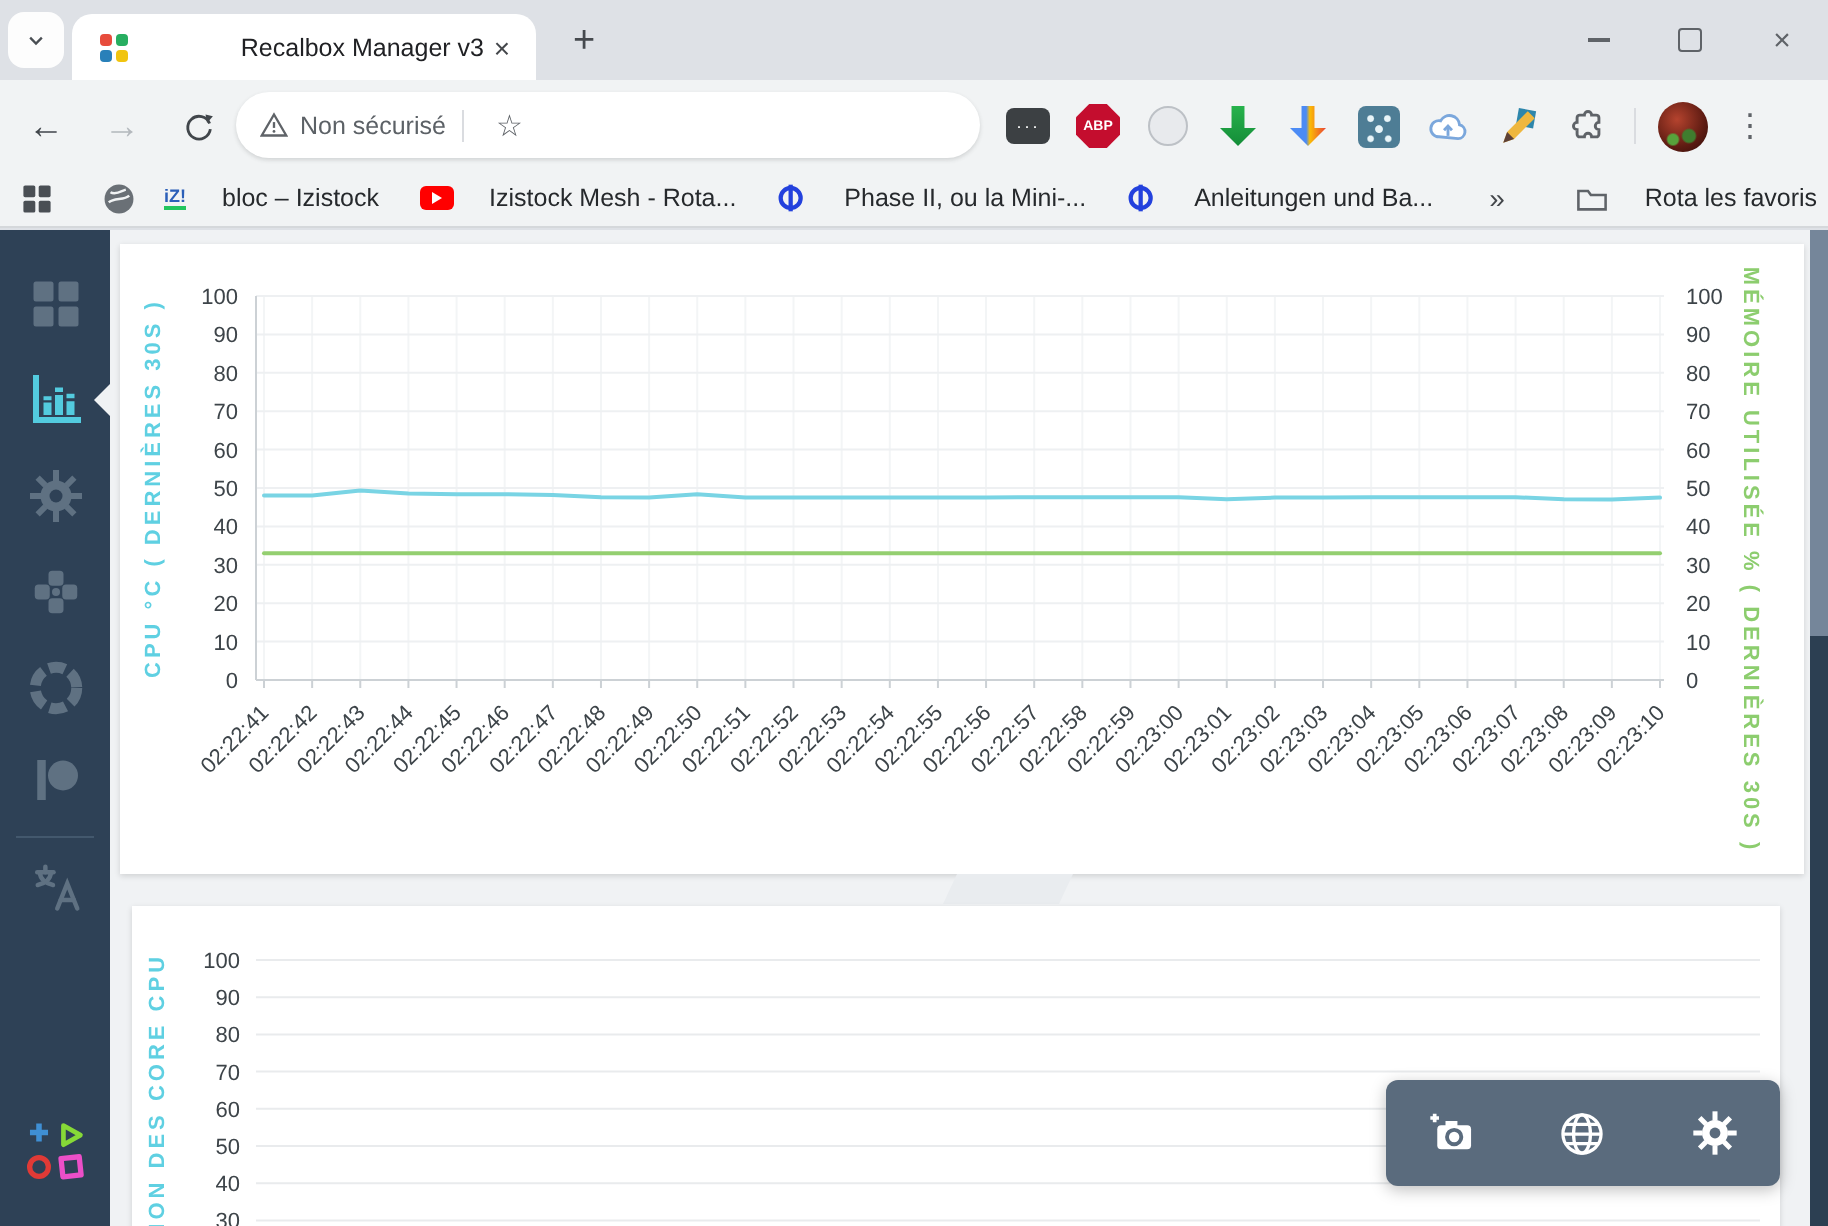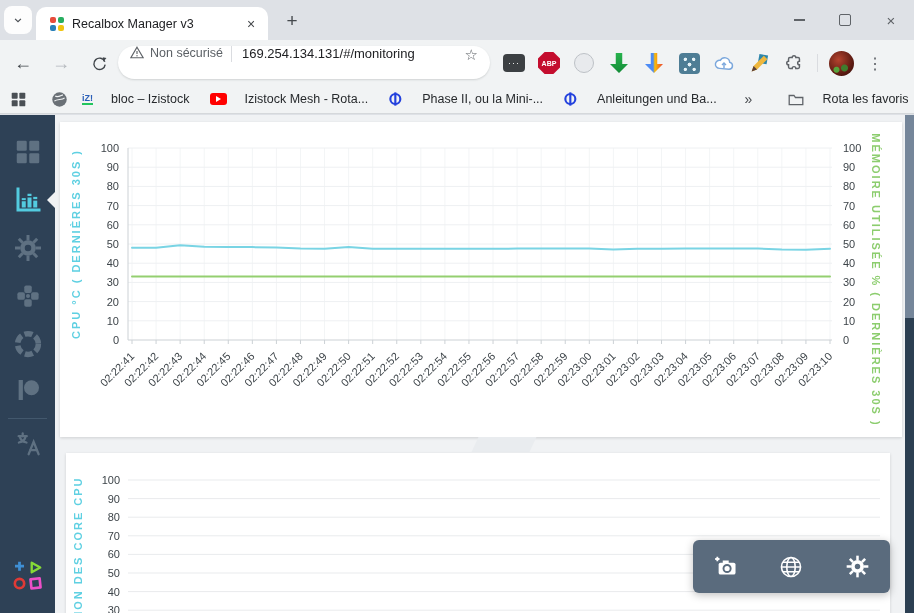--- a/index.html
+++ b/index.html
@@ -4,33 +4,33 @@
 <style>
   html,body{margin:0;padding:0;background:#9aa0a6;font-family:"Liberation Sans",sans-serif;}
   #screen{position:relative;width:914px;height:613px;background:#dee1e6;overflow:hidden;}
 
   
   .tabstrip{position:absolute;left:0;top:0;width:914px;height:40px;background:#dee1e6;}
   .tab-search{position:absolute;left:4px;top:6px;width:28px;height:28px;border-radius:8px;background:#fdfdfd;display:flex;align-items:center;justify-content:center;cursor:pointer;}
   .tab{position:absolute;left:36px;top:7px;width:232px;height:33px;background:#fff;border-radius:10px 10px 0 0;display:flex;align-items:center;padding:0 8px;box-sizing:border-box;}
   .favicon{width:14px;height:14px;margin:0 8px 0 6px;display:grid;grid-template-columns:6px 6px;grid-gap:2px;}
   .favicon i{width:6px;height:6px;border-radius:2px;display:block;}
-  .tab-title{font-size:12.5px;color:#202124;white-space:nowrap;overflow:hidden;flex:1;}
+  .tab-title{font-size:12.5px;color:#202124;white-space:nowrap;overflow:hidden;flex:1;text-align:right;}
   .tab-close{width:18px;height:18px;border-radius:50%;display:flex;align-items:center;justify-content:center;font-size:14px;color:#44474b;cursor:pointer;}
   .new-tab{position:absolute;left:280px;top:9px;width:24px;height:24px;display:flex;align-items:center;justify-content:center;font-size:19px;color:#45494e;cursor:pointer;}
   .win-controls{position:absolute;right:0;top:0;height:40px;display:flex;align-items:center;}
   .win-btn{width:46px;height:40px;display:flex;align-items:center;justify-content:center;color:#5f6368;cursor:pointer;}
   .minus-glyph{display:block;width:11px;height:1.4px;background:#5f6368;}
   .max-glyph{display:block;width:10px;height:10px;border:1.3px solid #5f6368;border-radius:2px;}
   .close-glyph{font-size:15px;line-height:1;}
 
   
   .omnirow{position:absolute;left:0;top:40px;width:914px;height:45px;background:#f1f3f4;}
   .navbtn{position:absolute;top:8px;width:30px;height:30px;display:flex;align-items:center;justify-content:center;border-radius:50%;cursor:pointer;font-size:18px;}
-  .url-pill{position:absolute;left:118px;top:6px;width:372px;height:33px;background:#fff;border-radius:17px;box-shadow:0 1px 2px rgba(60,64,67,.18);display:flex;align-items:flex-start;padding:0 12px;box-sizing:border-box;}
+  .url-pill{position:absolute;left:118px;top:6px;width:372px;height:33px;background:#fff;border-radius:17px;box-shadow:0 1px 2px rgba(60,64,67,.18);display:flex;align-items:center;padding:0 12px;box-sizing:border-box;}
   .sec-label{font-size:12.5px;color:#5c6166;margin:0 8px 0 6px;white-space:nowrap;}
   .pill-divider{width:1px;height:16px;background:#dadce0;margin-right:10px;}
   .url-text{font-size:13px;color:#202124;white-space:nowrap;flex:1;overflow:hidden;}
   .star{font-size:15px;color:#5f6368;cursor:pointer;margin-left:6px;}
   .extrow{position:absolute;left:502px;top:8px;height:30px;display:flex;align-items:center;gap:11px;}
   .ext{width:24px;height:24px;display:flex;align-items:center;justify-content:center;cursor:pointer;position:relative;}
   .ext-dots{width:22px;height:18px;background:#3c4043;border-radius:4px;color:#fff;font-size:9px;letter-spacing:1px;display:flex;align-items:center;justify-content:center;}
   .ext-abp{width:22px;height:22px;background:#c40d2e;clip-path:polygon(30% 0,70% 0,100% 30%,100% 70%,70% 100%,30% 100%,0 70%,0 30%);color:#fff;font-size:7px;font-weight:bold;display:flex;align-items:center;justify-content:center;}
   .ext-blob{width:20px;height:20px;border-radius:50%;background:#e8eaed;border:1.5px solid #bdc1c6;box-sizing:border-box;}
   .ext-green{width:18px;height:20px;background:linear-gradient(#27b24c,#148c38);clip-path:polygon(50% 100%,100% 55%,68% 55%,68% 0,32% 0,32% 55%,0 55%);}
@@ -116,21 +116,20 @@
         </svg>
     </span>
     <div class="url-pill">
       <svg width="14" height="13" viewBox="0 0 24 22">
           <path d="M12 2 L22.5 20 H1.5 Z" fill="none" stroke="#5f6368" stroke-width="2"></path>
           <line x1="12" y1="8.5" x2="12" y2="13.5" stroke="#5f6368" stroke-width="2"></line>
           <circle cx="12" cy="16.5" r="1.2" fill="#5f6368"></circle>
         </svg>
       <span class="sec-label">Non sécurisé</span>
       <span class="pill-divider"></span>
-      <span class="url-text">169.254.134.131/#/monitoring</span>
       <span class="star">☆</span>
     </div>
     <div class="extrow">
       <span class="ext">
           <span class="ext-dots">···</span>
         </span>
       <span class="ext">
           <span class="ext-abp">ABP</span>
         </span>
       <span class="ext">

